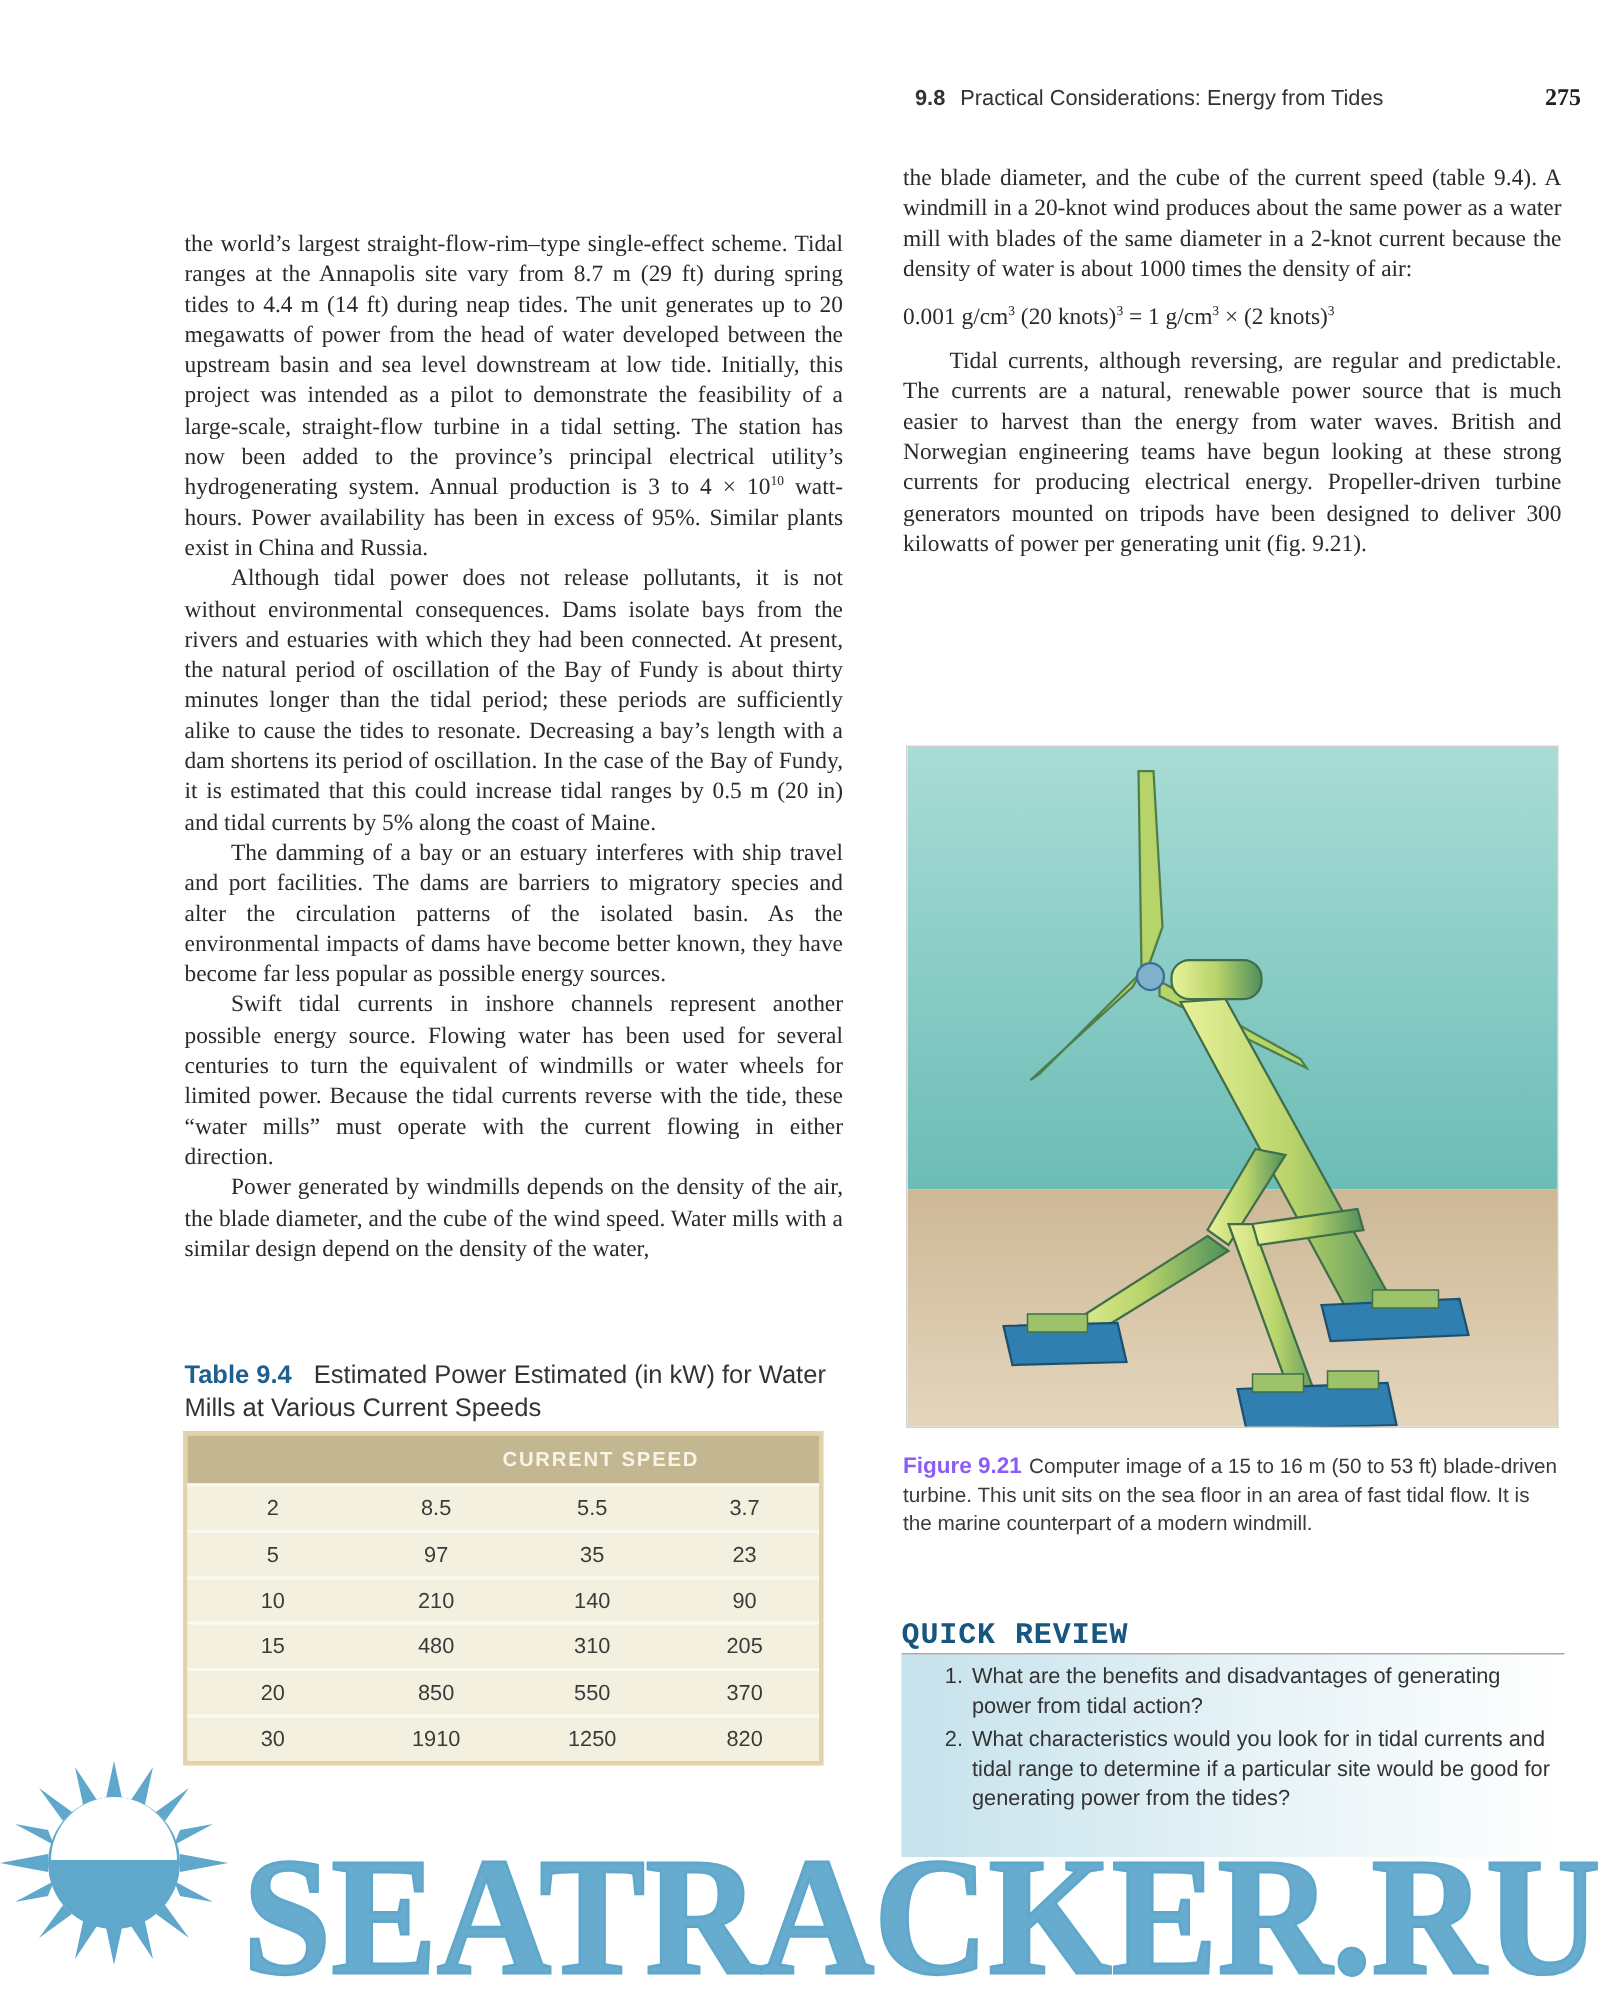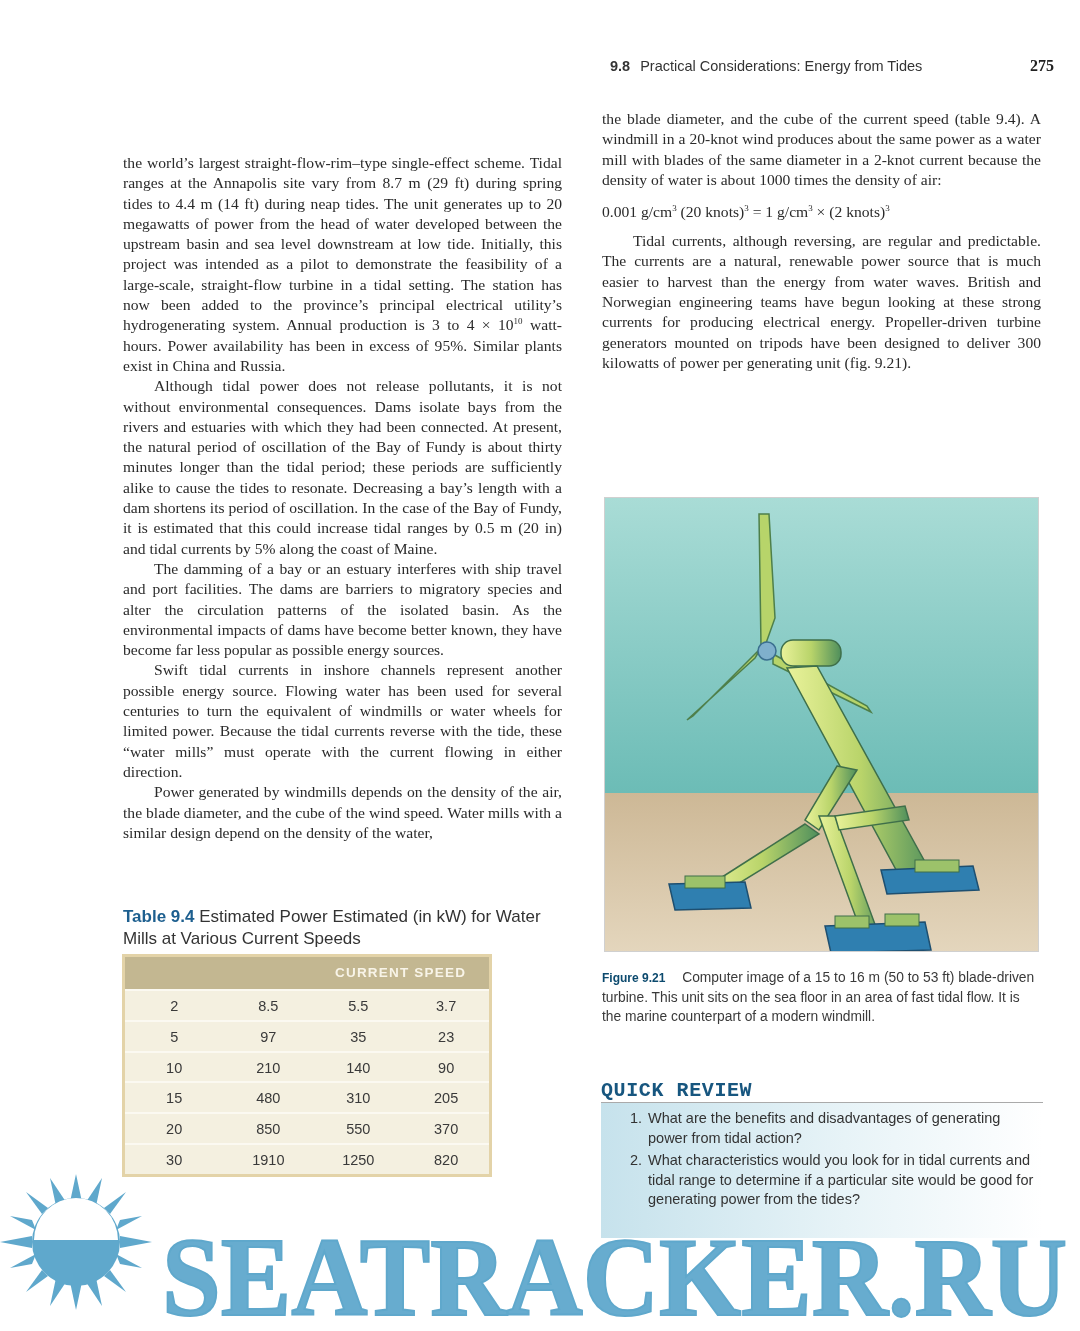--- a/index.html
+++ b/index.html
@@ -27,24 +27,24 @@
   .col p.indent { text-indent: 31px; }
   .col sup { font-size: 9px; line-height: 0; vertical-align: 6px; }
 
   .equations { margin: 9px 0 6px 0; line-height: 26px; }
   .equations .eq { display: block; }
 
   .table-caption {
     position: absolute; left: 123px; top: 906px; width: 440px;
     font-family: "Liberation Sans", sans-serif; font-size: 17px; line-height: 22px; color: #333;
   }
-  .table-caption .lbl { color: #1d5f8f; font-weight: bold; margin-right: 0; }
+  .table-caption .lbl { color: #1d5f8f; font-weight: bold; margin-right: 10px; }
 
   .data-table {
-    position: absolute; left: 122px; top: 954px; width: 370px;
+    position: absolute; left: 122px; top: 954px; width: 427px;
     border: 3px solid #e3d3a8; background: #f5f1e3;
     font-family: "Liberation Sans", sans-serif; font-size: 14.5px; color: #333;
   }
   .th-band {
     height: 32px; background: #c3b791; color: #f8f4e8; font-weight: bold;
     letter-spacing: 1.2px; font-size: 13.5px; line-height: 32px; padding-left: 210px;
   }
   .th-cols {
     display: flex; background: #efe2bb; height: 50px; padding-top: 8px;
     font-weight: normal; line-height: 19px; color: #2c2c2c;
@@ -55,21 +55,21 @@
   .trow .c { text-align: center; color: #3a3a3a; }
 
   .figure-box {
     position: absolute; left: 604px; top: 497px; width: 435px; height: 455px;
     overflow: hidden; border: 1px solid #d0d0d0;
   }
   .figure-caption {
     position: absolute; left: 602px; top: 968px; width: 440px;
     font-family: "Liberation Sans", sans-serif; font-size: 13.8px; line-height: 19px; color: #3a3a3a;
   }
-  .figure-caption .lbl { color: #0c4a6e; font-weight: bold; font-size: 12px; margin-right: 13px; }
+  .figure-caption .lbl { color: #8b5cf6; font-weight: bold; font-size: 15px; margin-right: 1px; }
 
   .quick-review {
     position: absolute; left: 601px; top: 1078px; width: 442px;
   }
   .qr-title {
     font-family: Liberation Mono, monospace; font-weight: bold; font-size: 20px;
     color: #17567f; letter-spacing: 0.6px; height: 22px; line-height: 26px;
   }
   .qr-body {
     margin-top: 2px; border-top: 1px solid #aaa;

